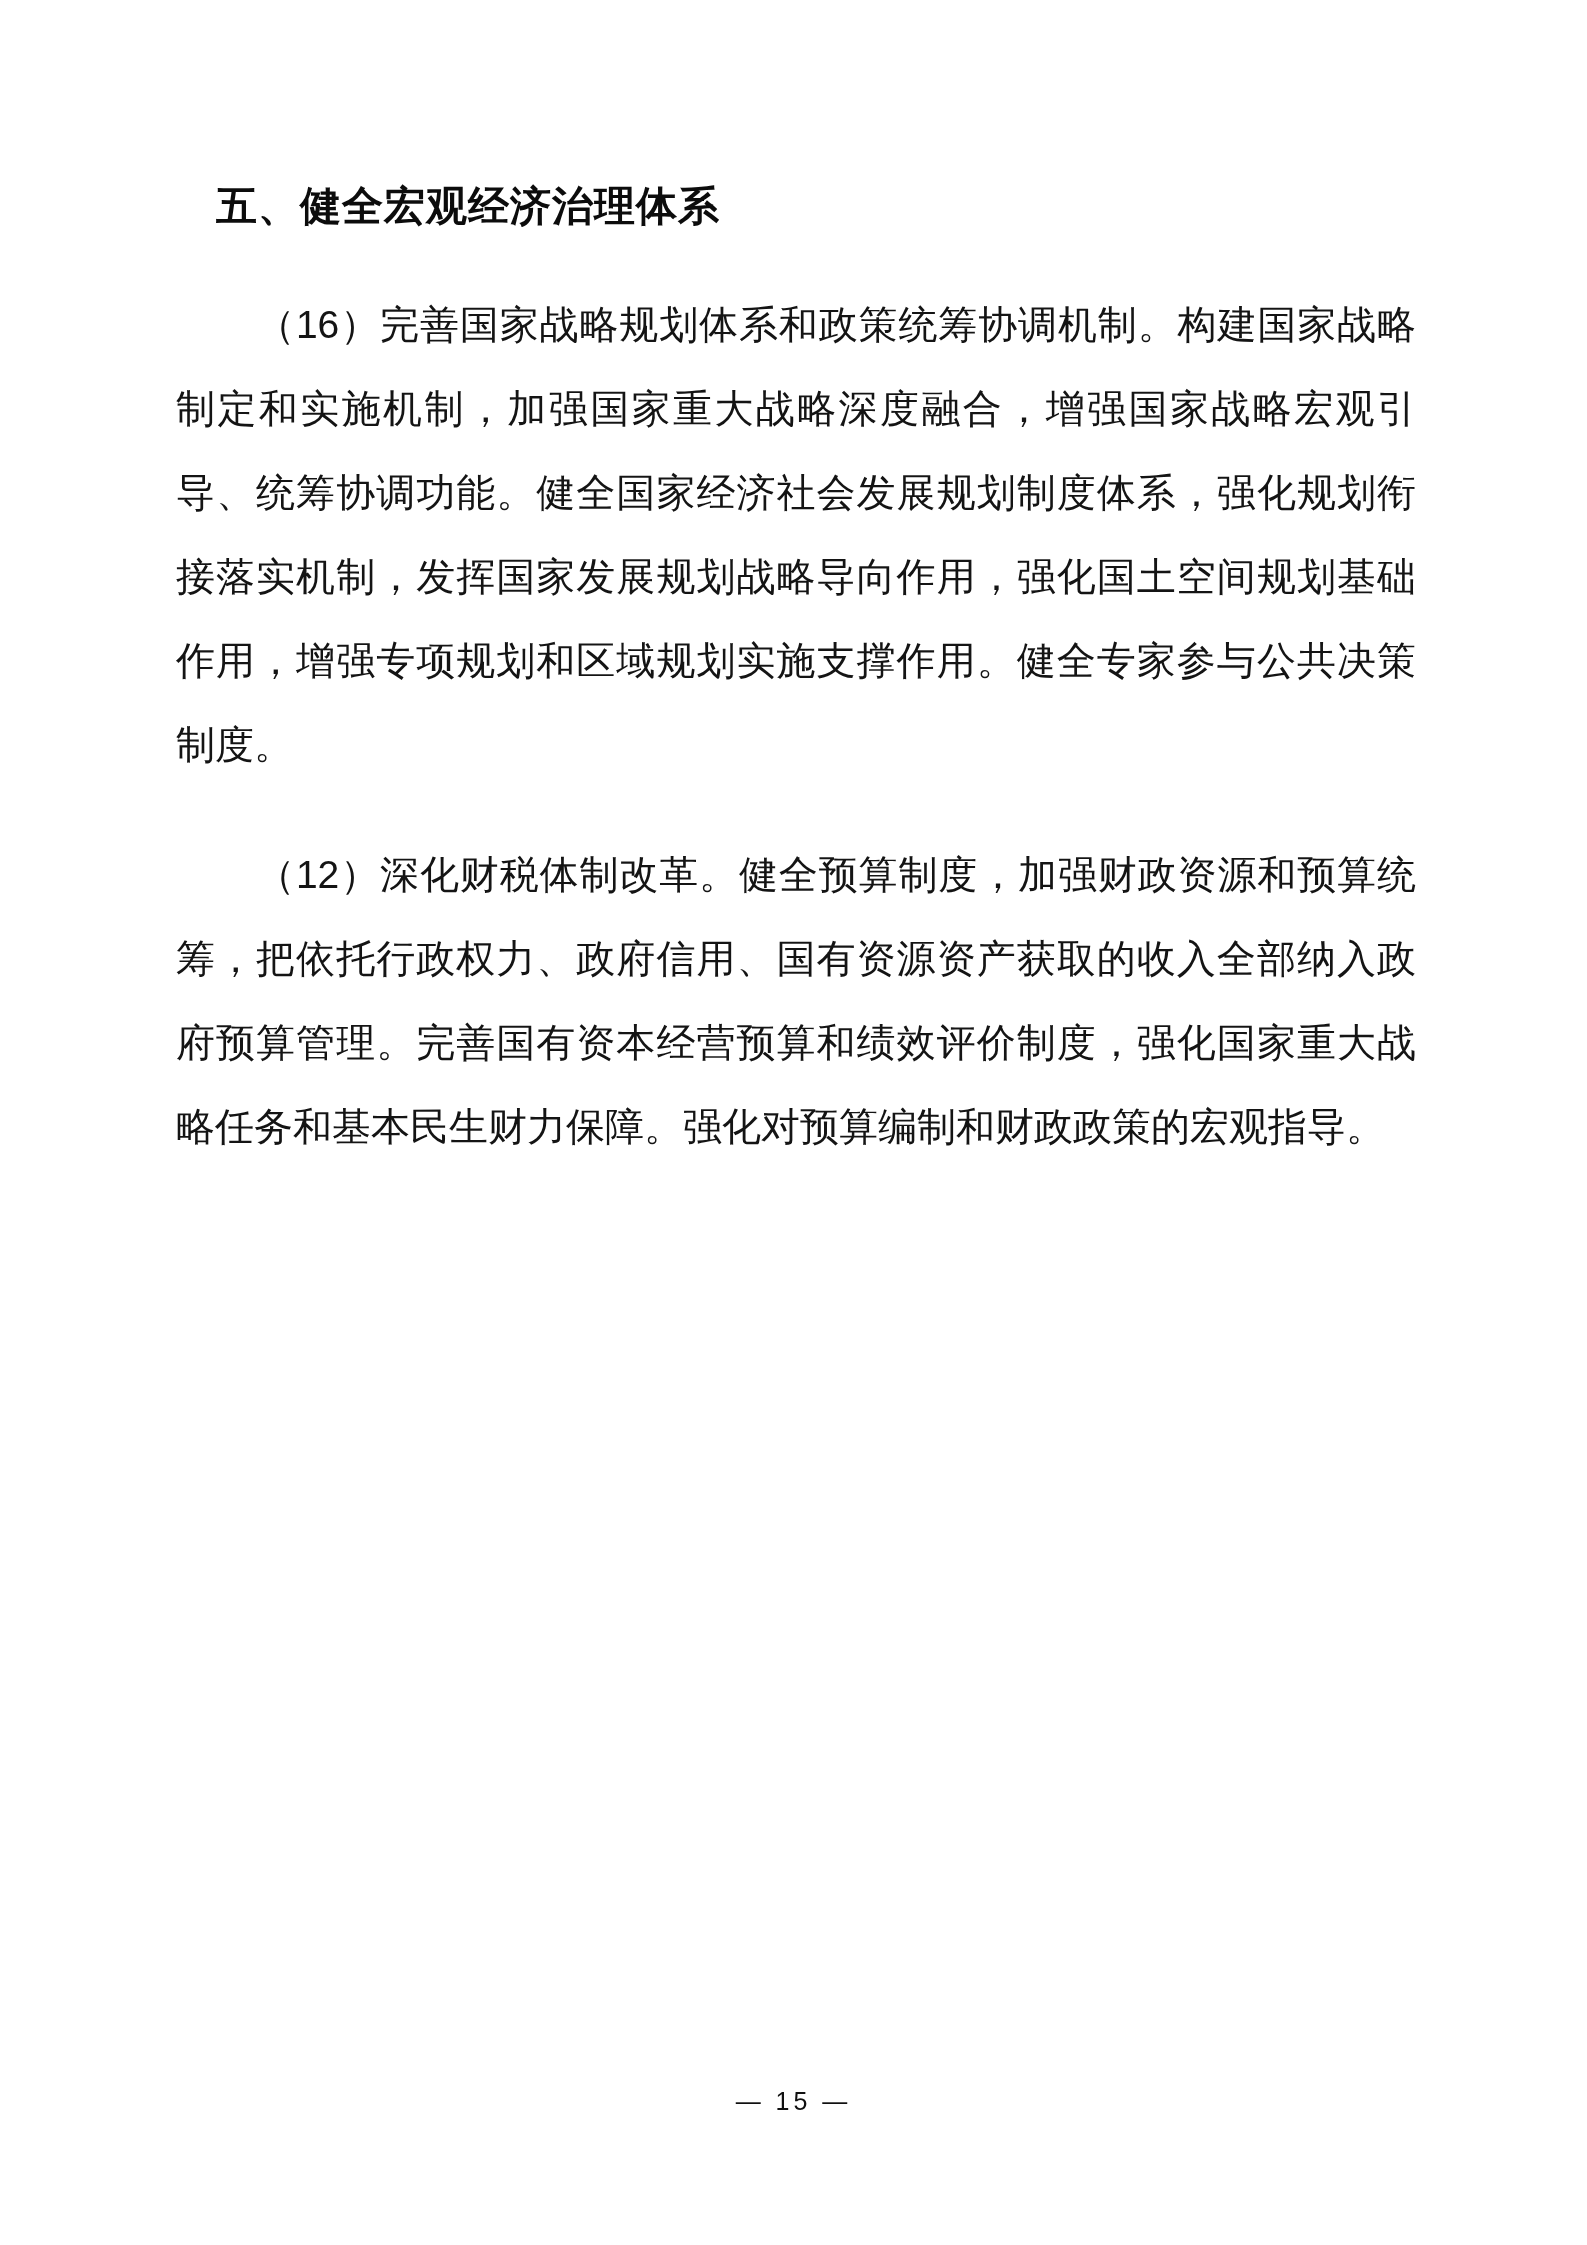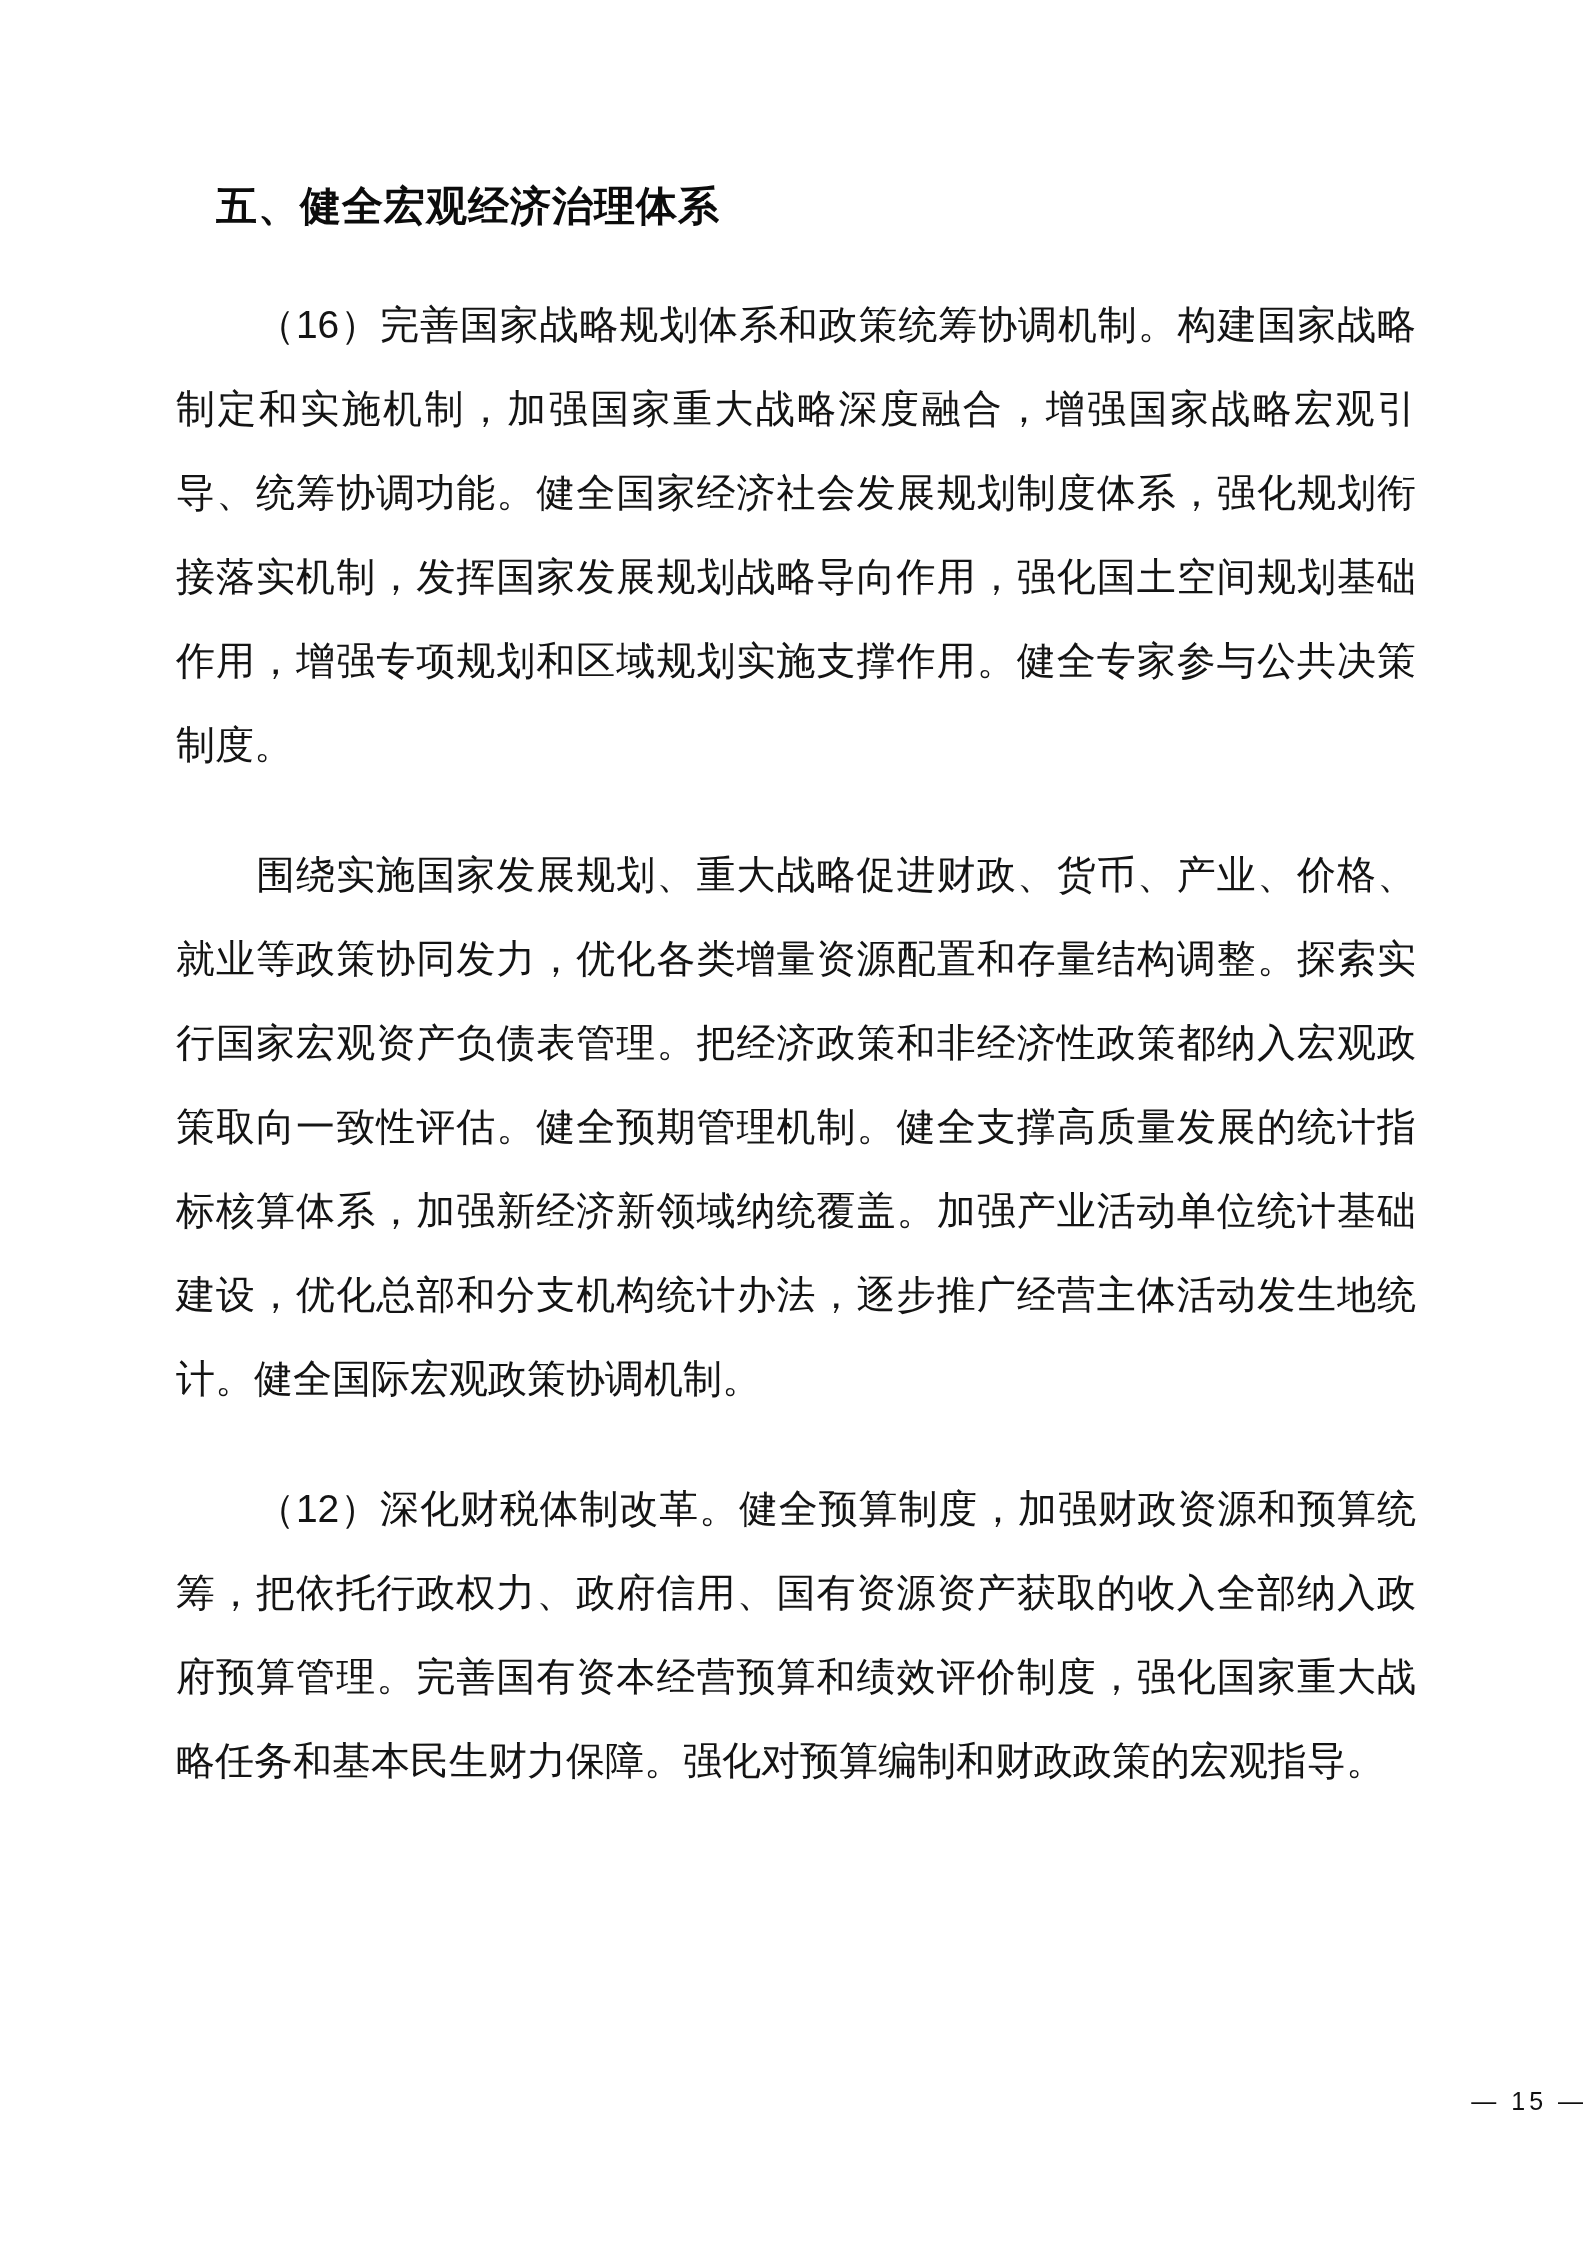--- a/index.html
+++ b/index.html
@@ -41,30 +41,29 @@
     color: #141414;
   }
   .body-para.first {
     margin-top: 58px;
   }
   .page-footer {
     position: absolute;
     left: 0;
     right: 0;
     top: 2072px;
-    text-align: right;
+    text-align: center;
     font-size: 25px;
     letter-spacing: 4px;
     color: #101010;
   }
 </style>
 </head>
 <body>
 
 <div class="page">
   <div class="content">
     <h2 class="section-heading">五、健全宏观经济治理体系</h2>
     <p class="body-para">（16）完善国家战略规划体系和政策统筹协调机制。构建国家战略制定和实施机制，加强国家重大战略深度融合，增强国家战略宏观引导、统筹协调功能。健全国家经济社会发展规划制度体系，强化规划衔接落实机制，发挥国家发展规划战略导向作用，强化国土空间规划基础作用，增强专项规划和区域规划实施支撑作用。健全专家参与公共决策制度。</p>
-    <p class="body-para">围绕实施国家发展规划、重大战略促进财政、货币、产业、价格、就业等政策协同发力，优化各类增量资源配置和存量结构调整。探索实行国家宏观资产负债表管理。把经济政策和非经济性政策都纳入宏观政策取向一致性评估。健全预期管理机制。健全支撑高质量发展的统计指标核算体系，加强新经济新领域纳统覆盖。加强产业活动单位统计基础建设，优化总部和分支机构统计办法，逐步推广经营主体活动发生地统计。健全国际宏观政策协调机制。</p>
     <p class="body-para">（12）深化财税体制改革。健全预算制度，加强财政资源和预算统筹，把依托行政权力、政府信用、国有资源资产获取的收入全部纳入政府预算管理。完善国有资本经营预算和绩效评价制度，强化国家重大战略任务和基本民生财力保障。强化对预算编制和财政政策的宏观指导。</p>
   </div>
   <div class="page-footer">— 15 —</div>
 </div>
 
 </body></html>

